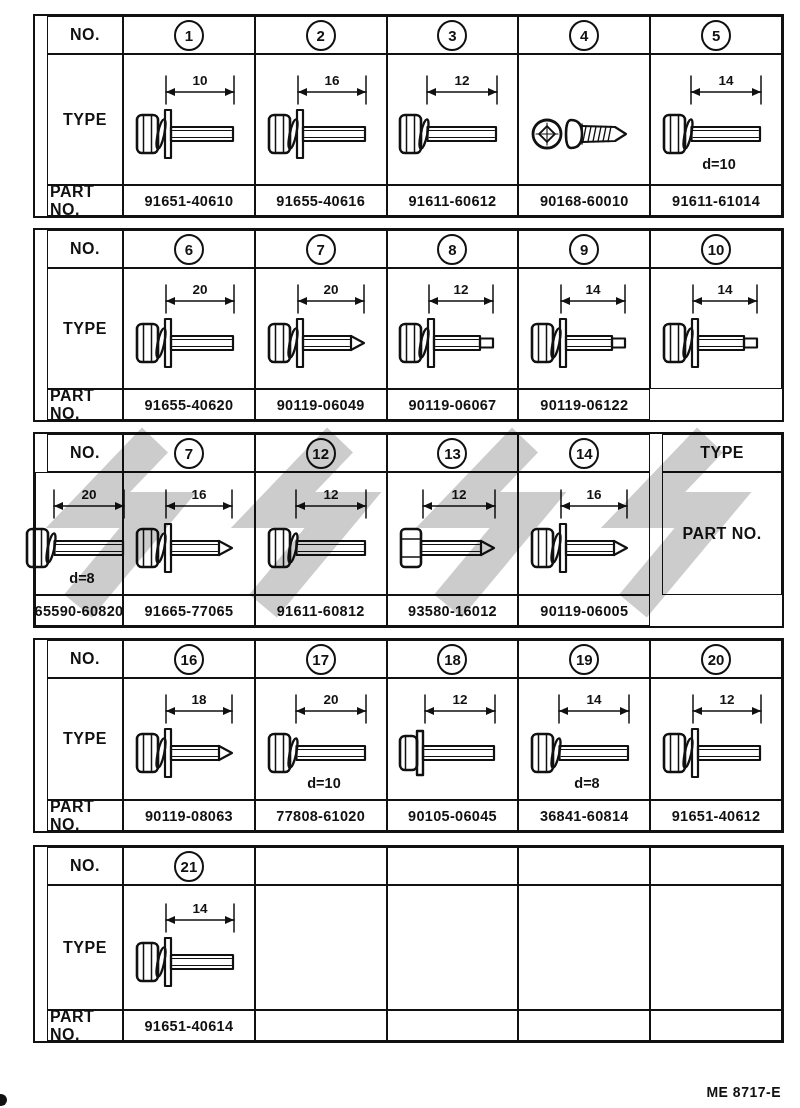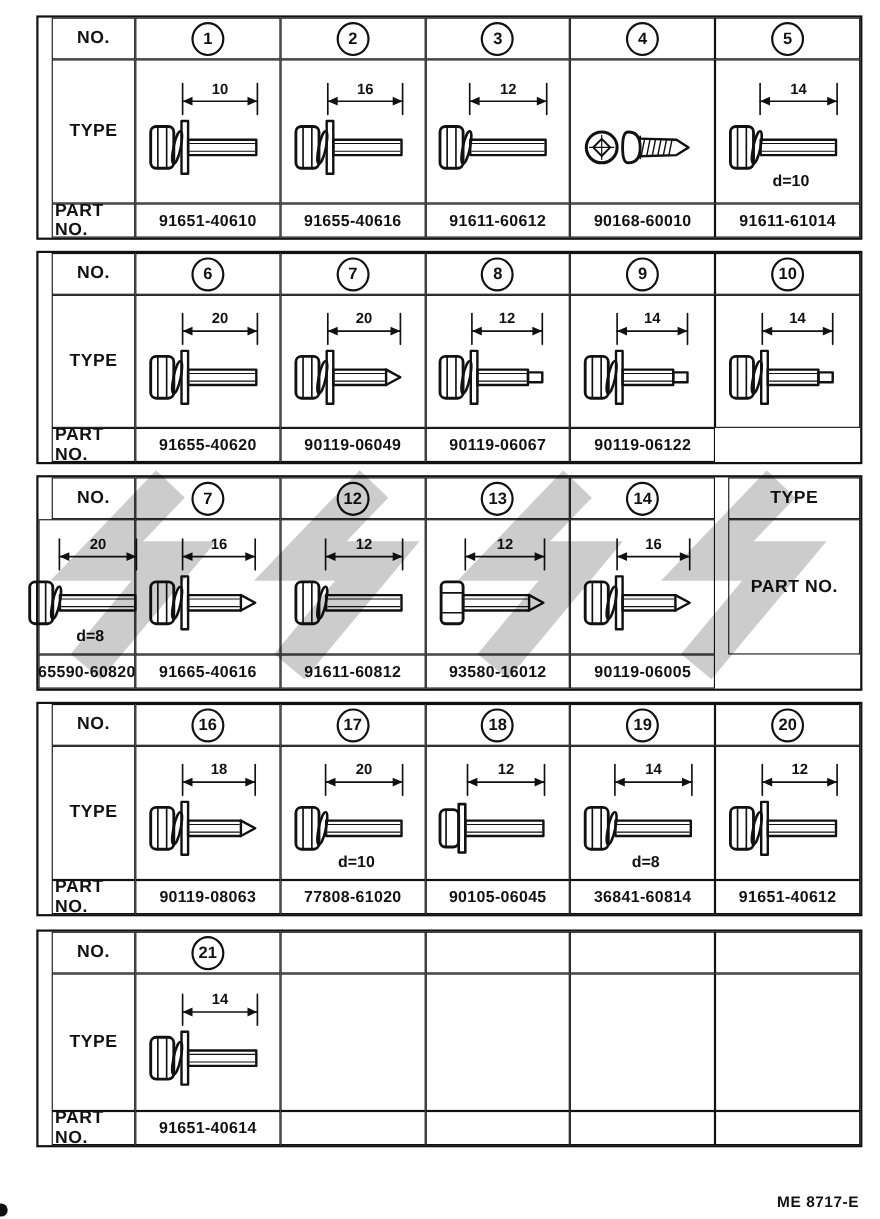--- a/index.html
+++ b/index.html
@@ -433,21 +433,21 @@
             <rect x="35" y="42" width="6" height="48" stroke="#111" fill="none" stroke-linejoin="round" stroke-linecap="round" stroke-width="2.2"></rect>
             <rect x="41" y="59" width="48" height="14" stroke="#111" fill="none" stroke-linejoin="round" stroke-linecap="round" stroke-width="2.2"></rect>
  <line x1="42.5" y1="62.5" x2="87.5" y2="62.5" stroke="#111" fill="none" stroke-linejoin="round" stroke-linecap="round" stroke-width="1"></line>
  <line x1="42.5" y1="69.5" x2="87.5" y2="69.5" stroke="#111" fill="none" stroke-linejoin="round" stroke-linecap="round" stroke-width="1"></line>
             <path d="M89,59 L102,66 L89,73" stroke="#111" fill="none" stroke-linejoin="round" stroke-linecap="round" stroke-width="2.2"></path>
           </g>
         </svg>
       </div>
       <div class="cell label-cell">PART NO.</div>
       <div class="cell part-cell">65590-60820</div>
-      <div class="cell part-cell">91665-40616</div>
+      <div class="cell part-cell">91665-77065</div>
       <div class="cell part-cell">91611-60812</div>
       <div class="cell part-cell">93580-16012</div>
       <div class="cell part-cell">90119-06005</div>
     </div>
     <div class="parts-table" style="top: 638px; height: 195px; grid-template-rows: 38px 1fr 31px;">
       <div class="cell label-cell">NO.</div>
       <div class="cell no-cell">
         <span class="circled-number">16</span>
       </div>
       <div class="cell no-cell">

